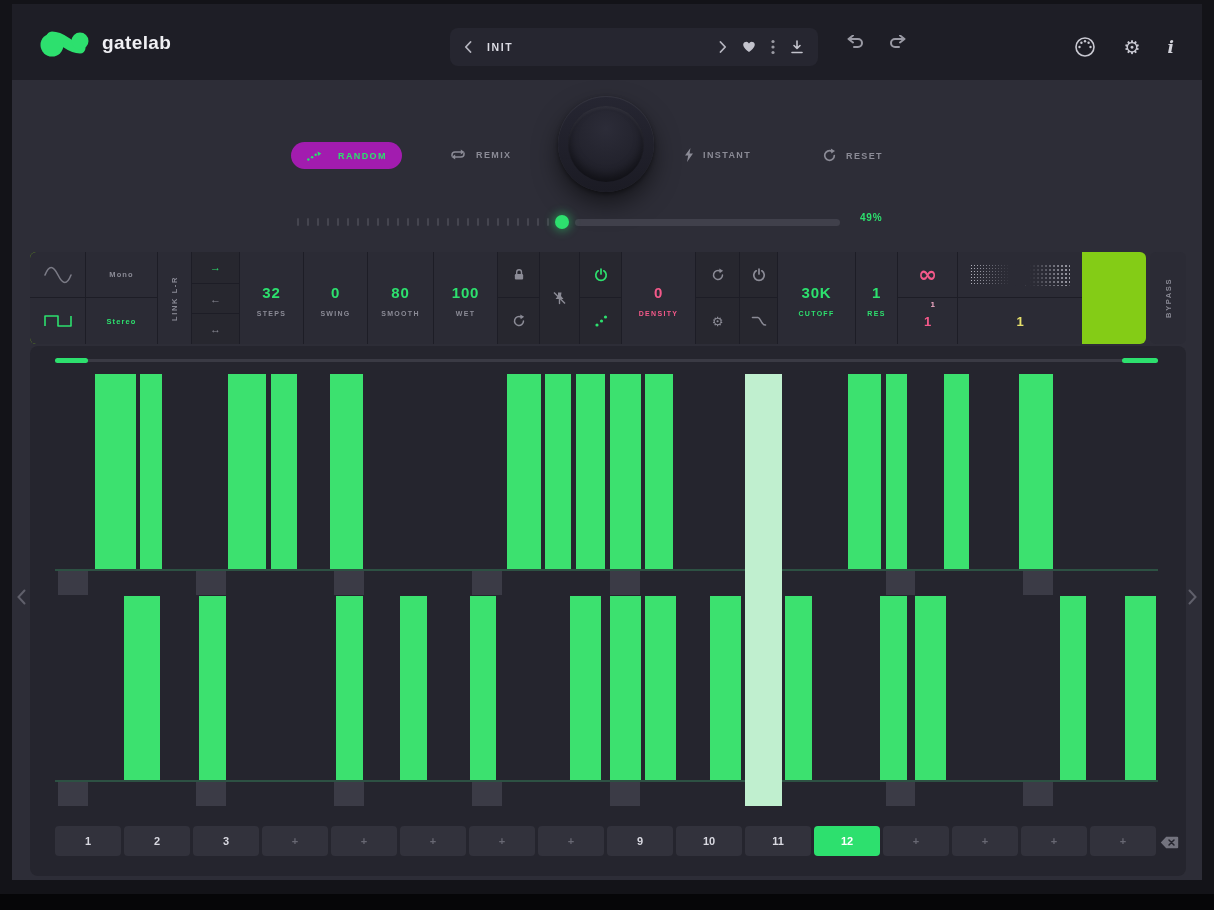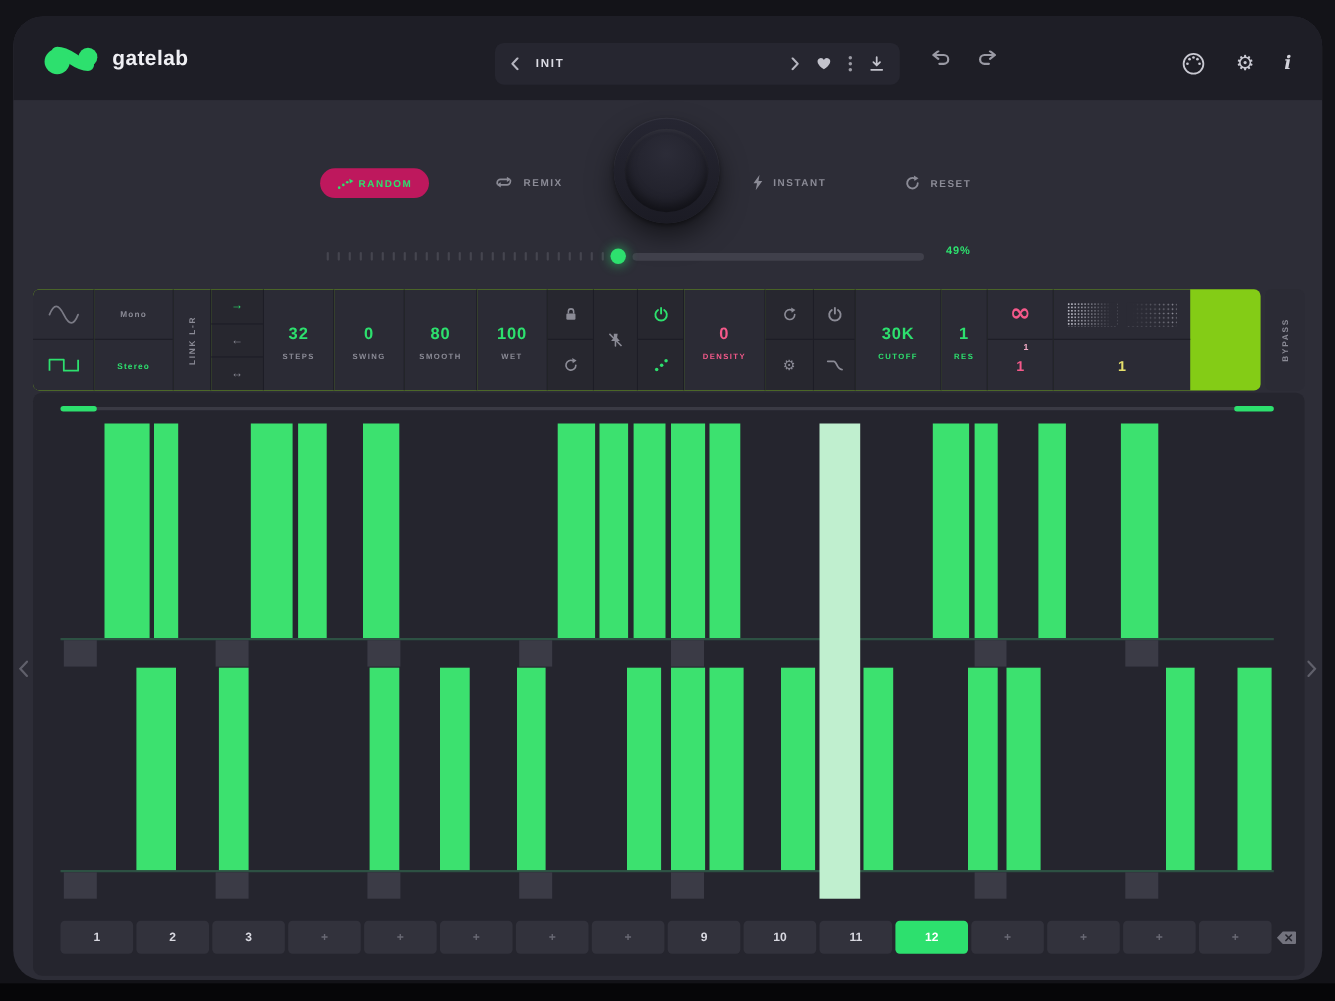--- a/index.html
+++ b/index.html
@@ -1,19 +1,19 @@
 <!DOCTYPE html>
 <html><head>
 <meta charset="utf-8">
 <style>
   * { margin:0; padding:0; box-sizing:border-box; }
   html,body { width:1214px; height:910px; background:#131318; overflow:hidden;
     font-family:"Liberation Sans", sans-serif; -webkit-font-smoothing:antialiased; }
-  .app { position:absolute; left:12px; top:15px; width:1190px; height:876px;
-    background:#2d2d37; border-radius:27px; overflow:hidden; }
+  .app { position:absolute; left:12px; top:4px; width:1190px; height:876px;
+    background:#2d2d37; border-radius:0; overflow:hidden; }
   .bottom-bar { position:absolute; left:0; right:0; bottom:0; height:16px; background:#060608; }
 
   
   .topbar { position:absolute; left:0; top:0; width:100%; height:76px; background:#1e1e26; }
   .logo { position:absolute; left:26px; top:22px; height:34px; display:flex; align-items:center; gap:10px; }
   .logo-text { font-size:19px; font-weight:600; color:#f0f0f4; letter-spacing:.4px; }
   .transport { position:absolute; left:275px; top:24px; height:38px; background:#262630;
     border-radius:19px; display:flex; align-items:center; gap:11px; padding:0 14px 0 7px; }
   .stop-btn { width:25px; height:25px; border-radius:7px; background:#2de06e;
     display:flex; align-items:center; justify-content:center; cursor:pointer; }
@@ -25,21 +25,21 @@
   .preset-name { flex:1; text-align:left; font-size:10.5px; font-weight:bold; color:#dcdce4; letter-spacing:1.6px; }
   .ibtn { display:flex; align-items:center; justify-content:center; cursor:pointer; }
   .hist { position:absolute; left:833px; top:30px; display:flex; gap:23px; align-items:center; height:16px; }
   .right-icons { position:absolute; right:28px; top:24px; height:38px; display:flex; align-items:center; gap:27px; }
   .glyph-gear { font-family:"DejaVu Sans",sans-serif; font-size:19px; color:#c9c9d2; line-height:1; }
   .glyph-info { font-family:"DejaVu Serif",serif; font-style:italic; font-weight:bold; font-size:17px; color:#d2d2da; }
 
   
   .randsec { position:absolute; left:0; top:76px; width:100%; height:172px; }
   .random-pill { position:absolute; left:279px; top:62px; height:27px; padding:0 15px; border-radius:14px;
-    background:#be185d; display:flex; align-items:center; gap:4px; cursor:pointer;
+    background:#a21caf; display:flex; align-items:center; gap:16px; cursor:pointer;
     font-size:9px; font-weight:bold; letter-spacing:1.4px; color:#2de06e; }
   .mode-btn { position:absolute; top:68px; display:flex; align-items:center; gap:9px; cursor:pointer;
     font-size:9px; font-weight:bold; letter-spacing:1.4px; color:#8b8b96; }
   .knob-outer { position:absolute; left:546px; top:16px; width:96px; height:96px; border-radius:50%;
     background:linear-gradient(180deg,#262632,#1b1b24);
     box-shadow:0 12px 24px rgba(0,0,0,.5), 0 2px 4px rgba(0,0,0,.4), inset 0 1px 1px rgba(255,255,255,.07);
     display:flex; align-items:center; justify-content:center; cursor:pointer; }
   .knob-inner { width:76px; height:76px; border-radius:50%;
     background:radial-gradient(circle at 50% 30%, #2c2c38, #21212b 65%, #1b1b24);
     box-shadow:inset 0 2px 3px rgba(255,255,255,.06), inset 0 -6px 10px rgba(0,0,0,.45); }

